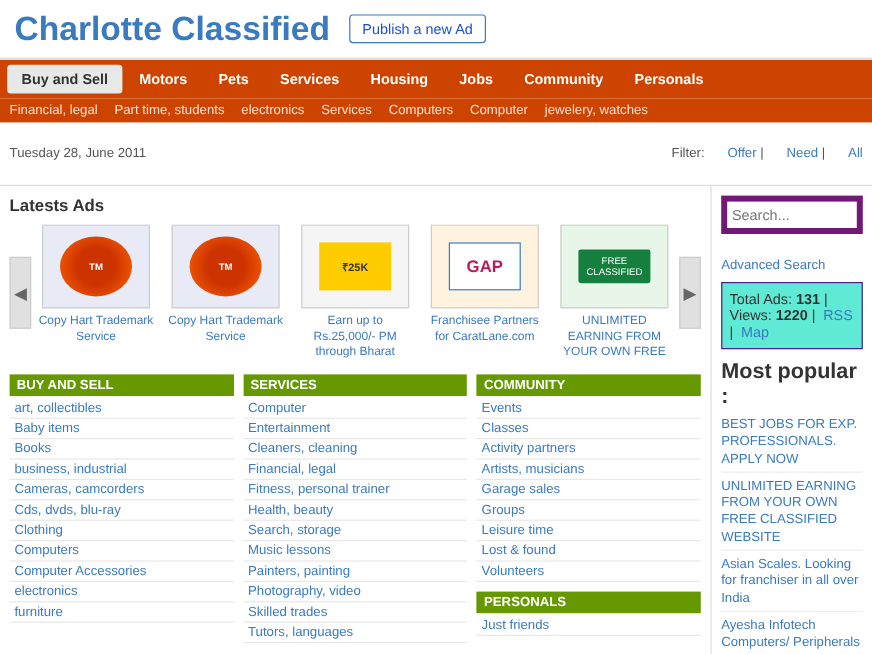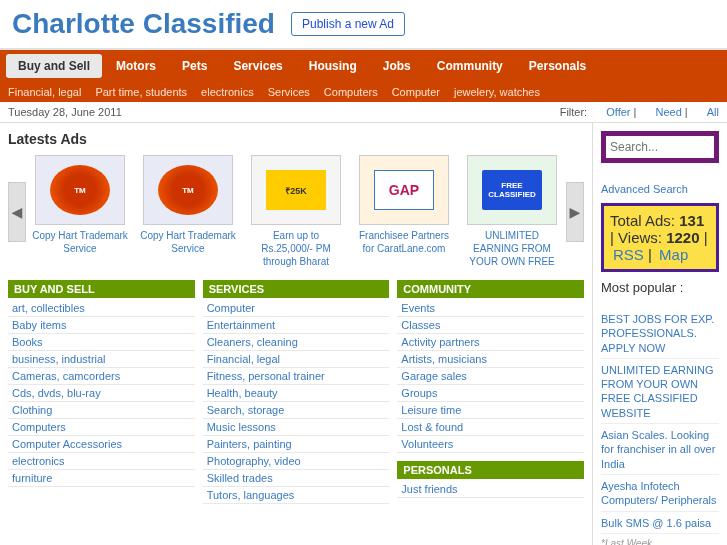--- a/index.html
+++ b/index.html
@@ -14,21 +14,21 @@
     
     #main-nav { background: #cc4400; display: flex; gap: 2px; padding: 4px 6px; }
     .nav-item { background: #cc4400; color: #fff; padding: 5px 12px; cursor: pointer; border-radius: 3px; font-size: 12px; font-weight: bold; }
     .nav-item.active { background: #e8e8e8; color: #333; }
 
     
     #sub-nav { background: #cc4400; padding: 4px 8px; display: flex; gap: 14px; }
     .sub-nav-item { color: #ffe0d0; font-size: 11px; cursor: pointer; }
 
     
-    #date-filter { display: flex; justify-content: space-between; padding: 4px 8px; font-size: 11px; color: #555; border-bottom: 1px solid #ddd; }
+    #date-filter { display: flex; justify-content: space-between; padding: 20px 8px; font-size: 11px; color: #555; border-bottom: 1px solid #ddd; }
     .filter-links a { color: #3a7abf; margin-left: 16px; cursor: pointer; text-decoration: none; }
 
     
     #content-wrapper { display: flex; gap: 0; }
     #main-content { flex: 1; padding: 8px; }
     #sidebar { width: 185px; padding: 8px; border-left: 1px solid #ddd; }
 
     
     #latest-ads-title { font-size: 14px; font-weight: bold; color: #333; margin-bottom: 8px; }
     #ads-carousel { display: flex; align-items: center; gap: 4px; margin-bottom: 12px; }
@@ -44,31 +44,31 @@
 
     
     #categories { display: flex; gap: 8px; margin-top: 8px; }
     .cat-col { flex: 1; }
     .cat-header { background: #669900; color: #fff; font-weight: bold; font-size: 11px; padding: 3px 6px; margin-bottom: 2px; }
     .cat-item { font-size: 11px; color: #3a7abf; padding: 2px 4px; cursor: pointer; border-bottom: 1px solid #e8e8e8; }
 
     
     .sidebar-search input { width: 100%; border: 5px solid #701a75; padding: 4px; font-size: 12px; margin-bottom: 20px; }
     .sidebar-search .adv-search { color: #3a7abf; font-size: 11px; cursor: pointer; }
-    .sidebar-stats { background: #fde047; border: 3px solid #4c1d95; padding: 6px; margin: 8px 0; font-size: 15px; }
+    .sidebar-stats { background: #5eead4; border: 1px solid #4c1d95; padding: 6px; margin: 8px 0; font-size: 12px; }
     .sidebar-stats .stat-links a { color: #3a7abf; text-decoration: none; margin-left: 3px; }
-    .most-popular-title { font-size: 13px; font-weight: normal; margin-bottom: 17px; }
+    .most-popular-title { font-size: 18px; font-weight: bold; margin-bottom: 6px; }
     .popular-item { font-size: 11px; color: #3a7abf; cursor: pointer; margin-bottom: 4px; line-height: 1.3; border-bottom: 1px solid #eee; padding-bottom: 3px; }
     .last-week { font-size: 10px; color: #999; margin-bottom: 8px; font-style: italic; }
     .menu-title { font-size: 13px; font-weight: bold; margin-top: 6px; }
 
     
     .tm-icon { width: 60px; height: 50px; background: radial-gradient(circle, #cc3300 40%, #ff6600 100%); border-radius: 50%; display: flex; align-items: center; justify-content: center; color: #fff; font-size: 8px; font-weight: bold; margin: 4px auto; }
     .gap-icon { width: 60px; height: 40px; background: #fff; border: 1px solid #3a7abf; display: flex; align-items: center; justify-content: center; color: #be185d; font-size: 14px; font-weight: bold; margin: 4px auto; }
-    .classified-icon { width: 60px; height: 40px; background: #1d4ed8; display: flex; align-items: center; justify-content: center; color: #fff; font-size: 8px; margin: 4px auto; border-radius: 2px; font-weight: bold; }
+    .classified-icon { width: 60px; height: 28px; background: #15803d; display: flex; align-items: center; justify-content: center; color: #fff; font-size: 8px; margin: 4px auto; border-radius: 2px; }
     .earn-img { width: 60px; height: 40px; background: #ffcc00; display: flex; align-items: center; justify-content: center; color: #333; font-size: 9px; font-weight: bold; margin: 20px auto; }
   </style>
 </head>
 <body>
 
 <div id="header">
   <div id="site-title">
     <span>Charlotte</span><span style="color:#3a7abf"> Classified</span>
   </div>
   <button id="publish-btn">Publish a new Ad</button>

